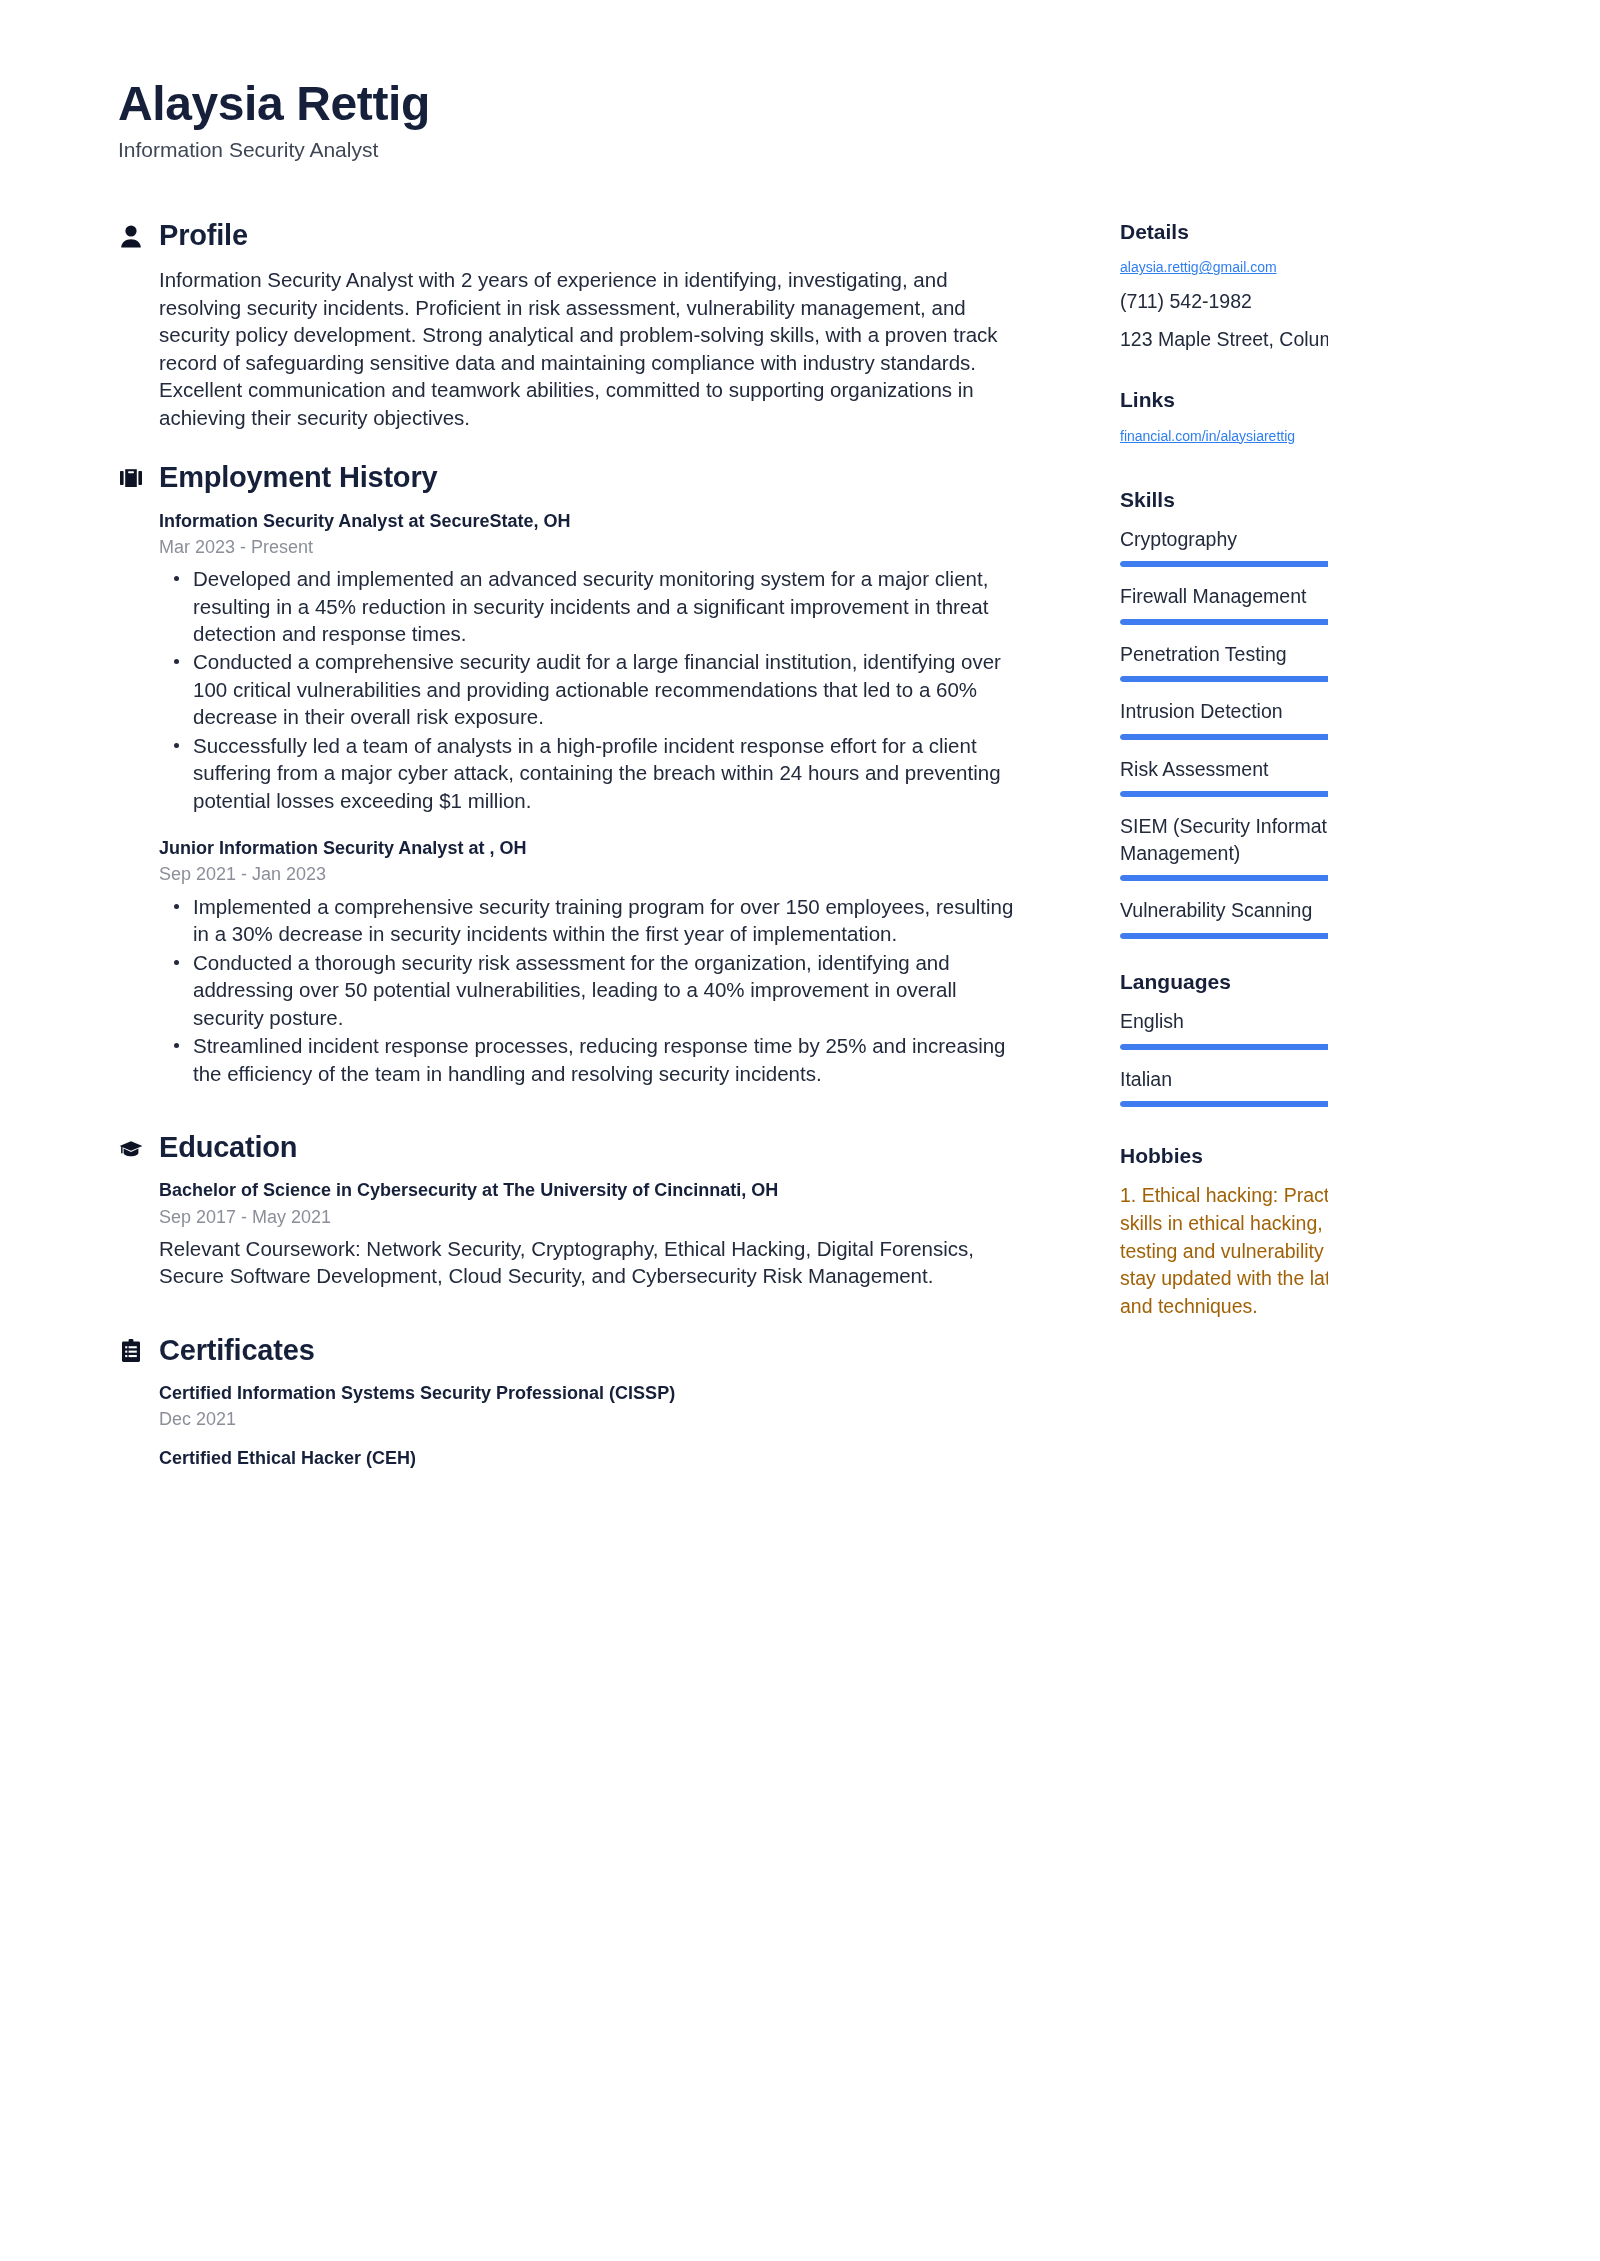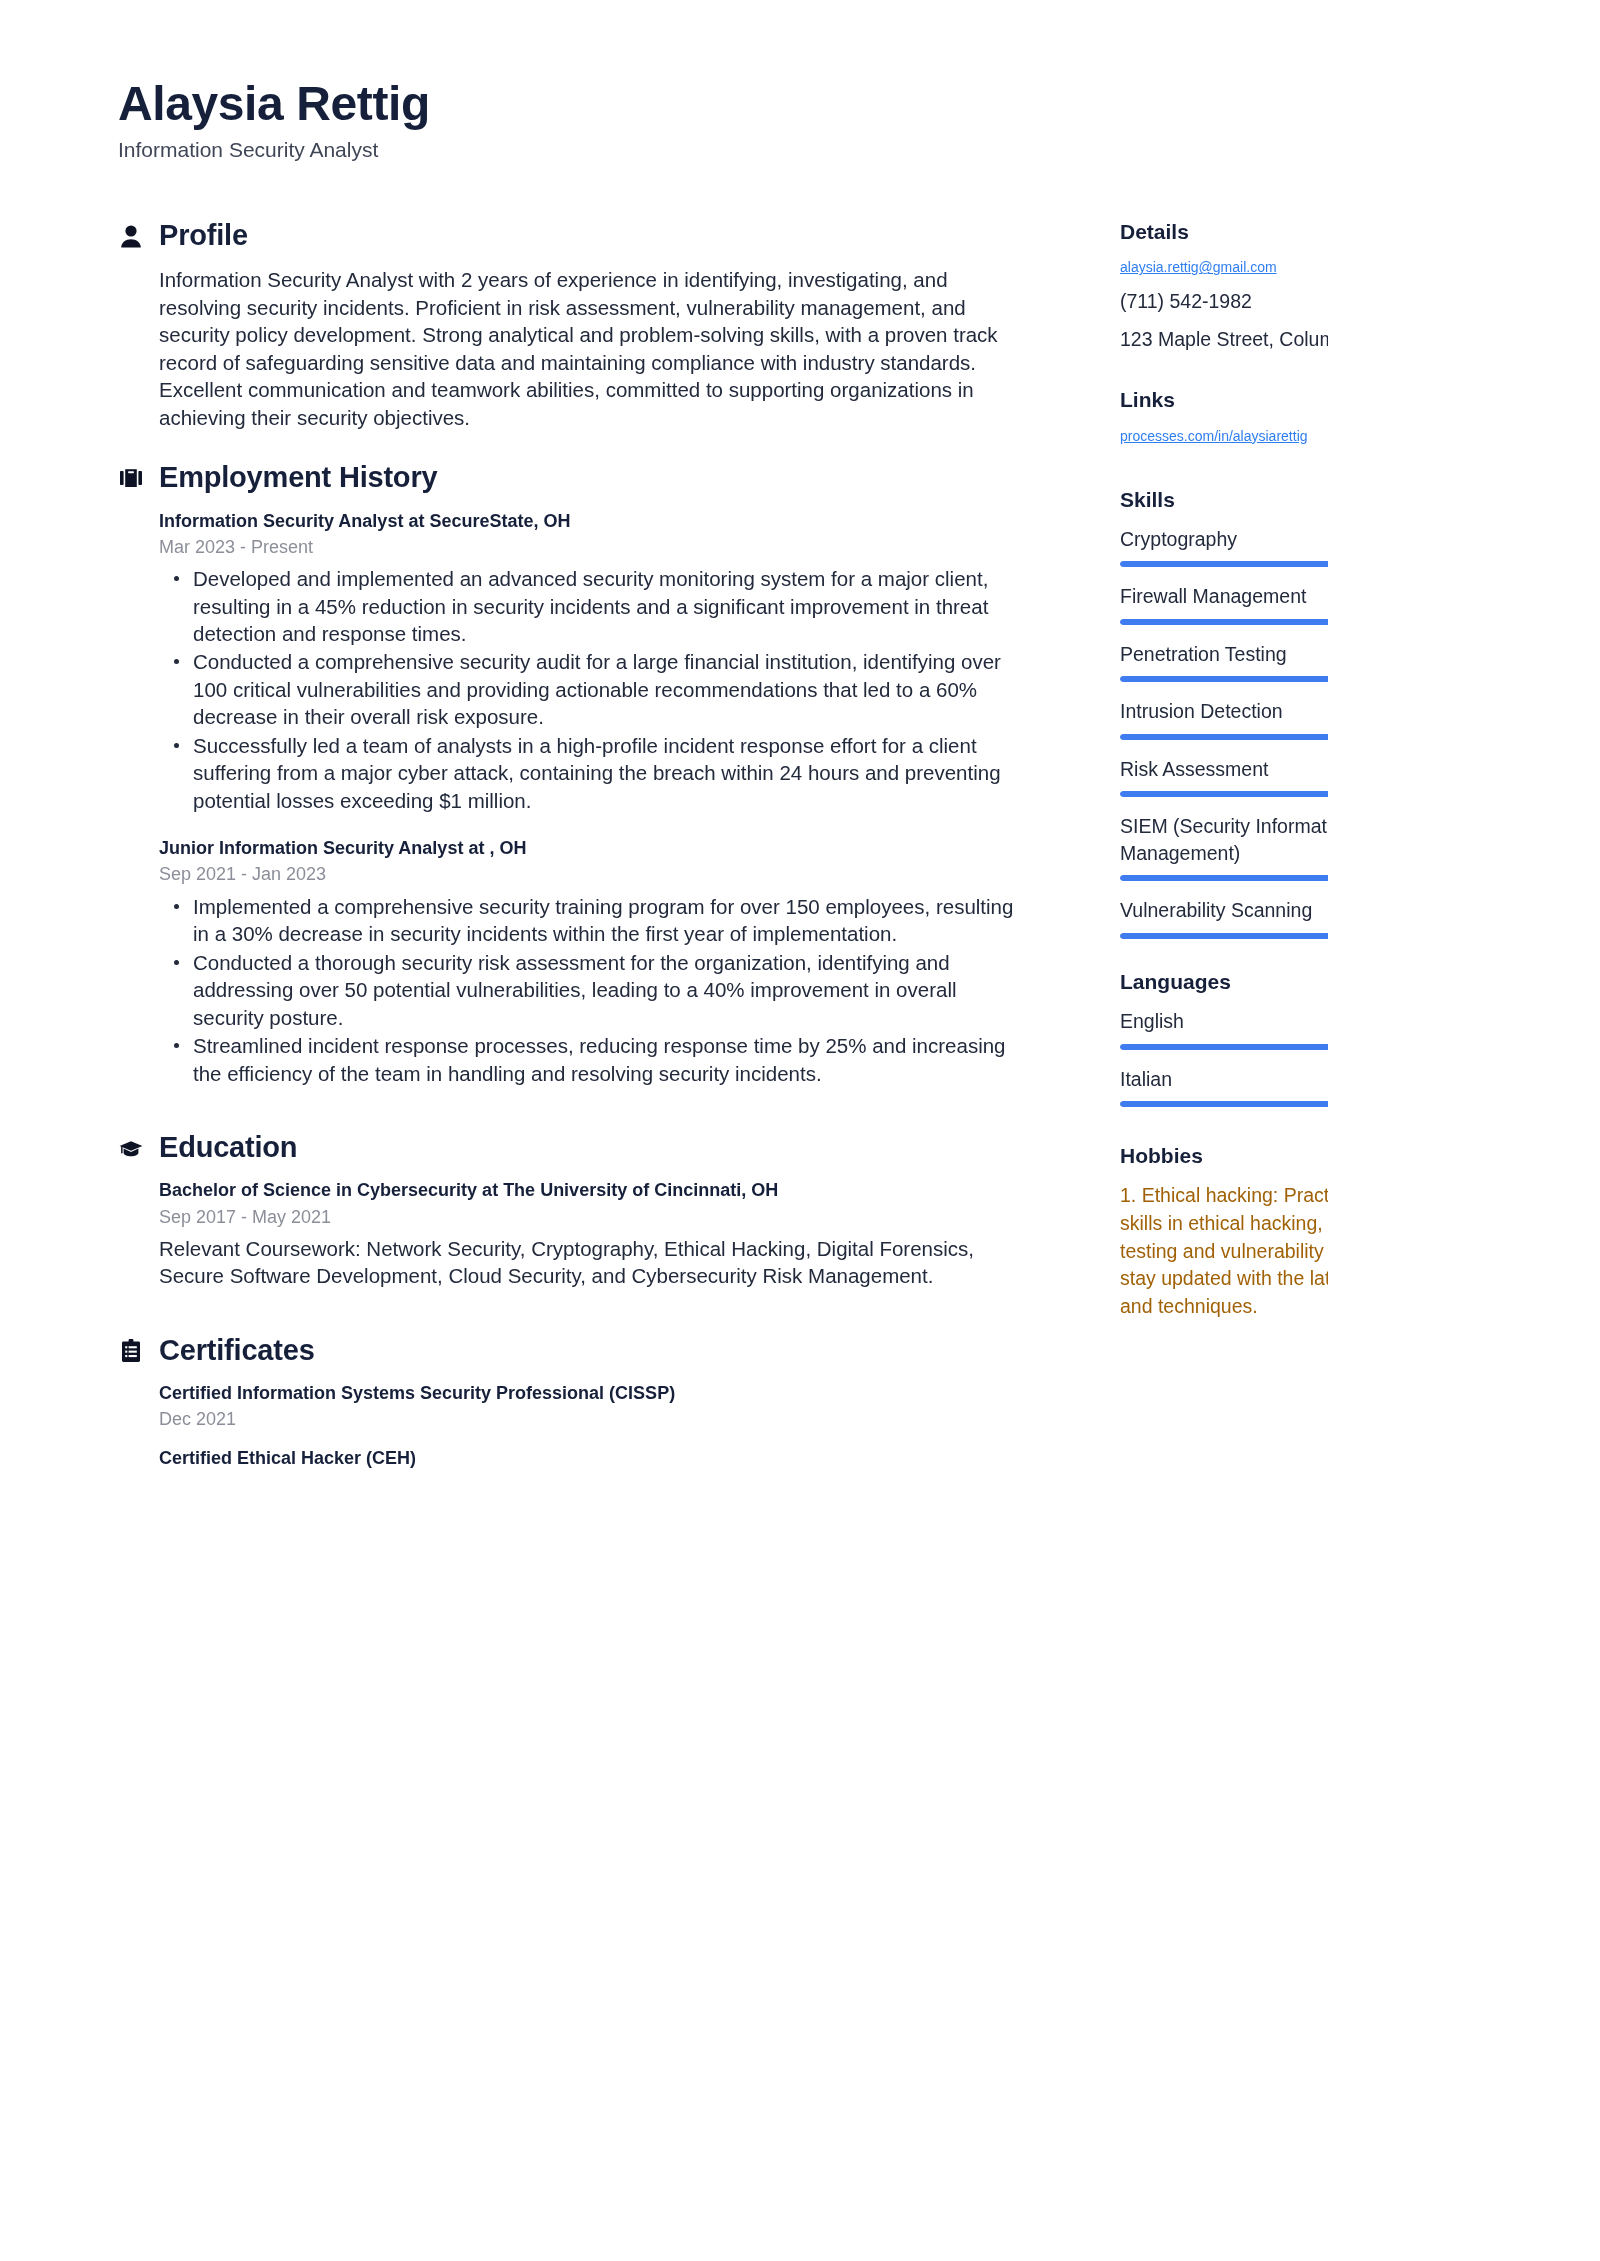--- a/index.html
+++ b/index.html
@@ -307,21 +307,21 @@
 
       <div class="side-block">
         <div class="side-title">Details</div>
         <a class="side-link" style="color: rgb(47, 126, 240);">alaysia.rettig@gmail.com</a>
         <div class="side-text">(711) 542-1982</div>
         <div class="side-text">123 Maple Street, Columbus, OH 43215</div>
       </div>
 
       <div class="side-block" style="margin-top:34px;">
         <div class="side-title">Links</div>
-        <a class="side-link" style="color: rgb(47, 126, 240);">processes.com/in/alaysiarettig</a>
+        <a class="side-link" style="color: rgb(47, 126, 240);">financial.com/in/alaysiarettig</a>
       </div>
 
       <div class="side-block" style="margin-top:30px;">
         <div class="side-title">Skills</div>
 
         <div class="skill-row">
           <div class="skill-label">Cryptography</div>
           <div class="bar-track" style="background: rgb(232, 233, 236);">
             <div class="bar-fill" style="width: 80%; background: rgb(63, 124, 240);"></div>
           </div>

